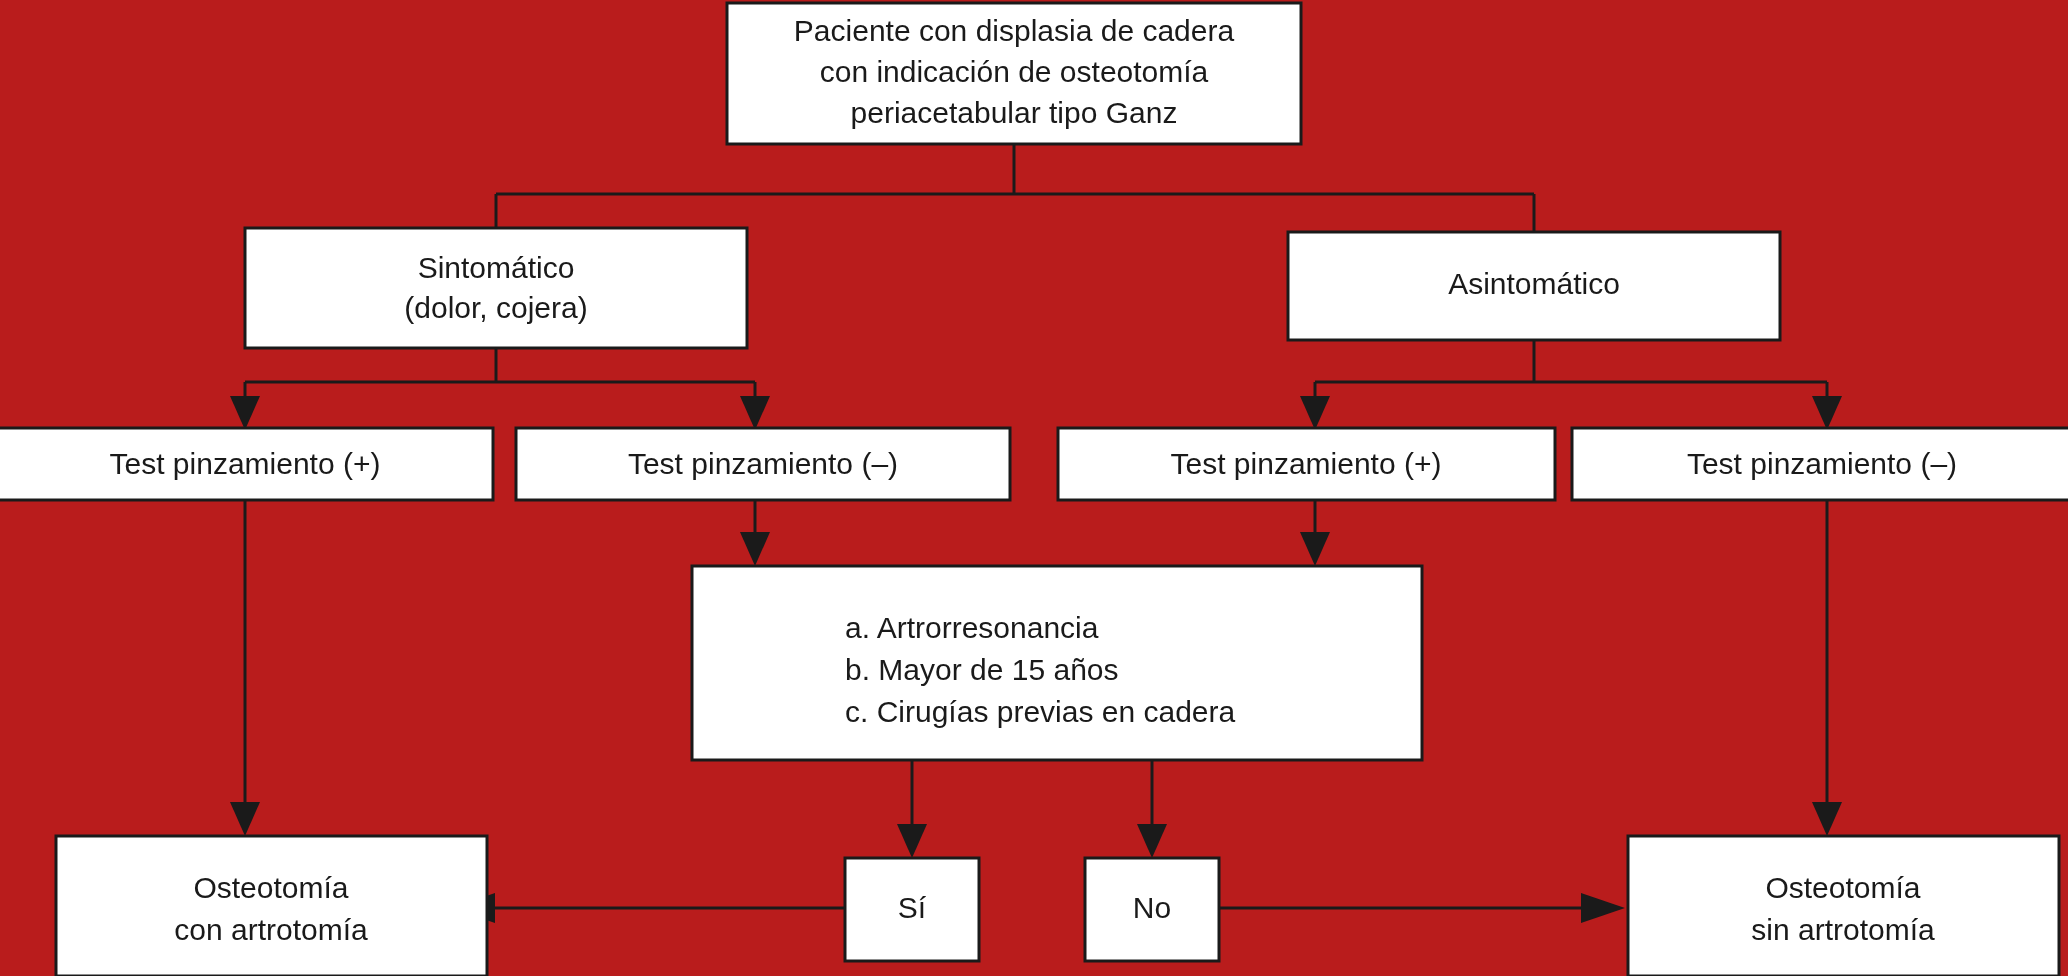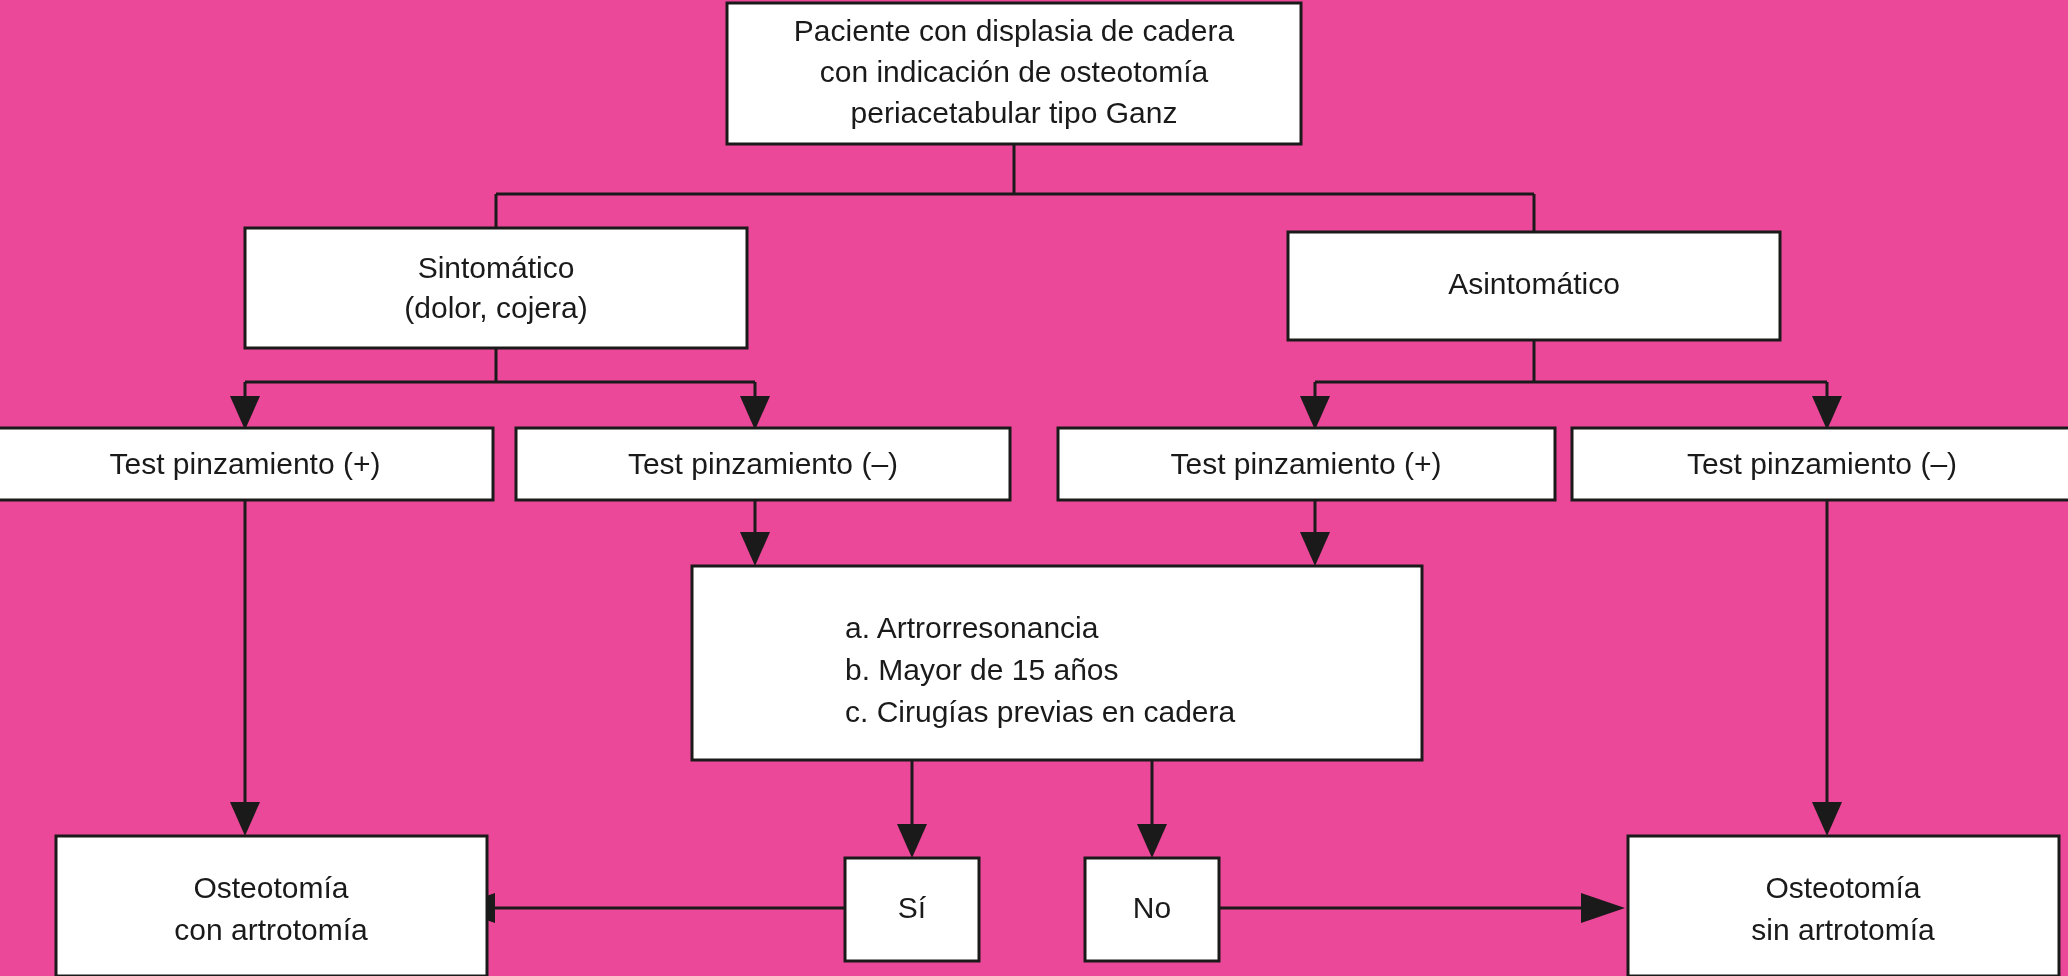--- a/index.html
+++ b/index.html
@@ -10,21 +10,21 @@
   body {
     width: 2068px;
     height: 976px;
     font-family: "Liberation Sans", sans-serif;
     overflow: hidden;
   }
   #flowchart-root {
     position: relative;
     width: 2068px;
     height: 976px;
-    background: #ec4899;
+    background: #b91c1c;
   }
   svg.chart-svg {
     display: block;
     width: 2068px;
     height: 976px;
   }
   .node-rect {
     fill: #ffffff;
     stroke: #1a1a1a;
     stroke-width: 3;

